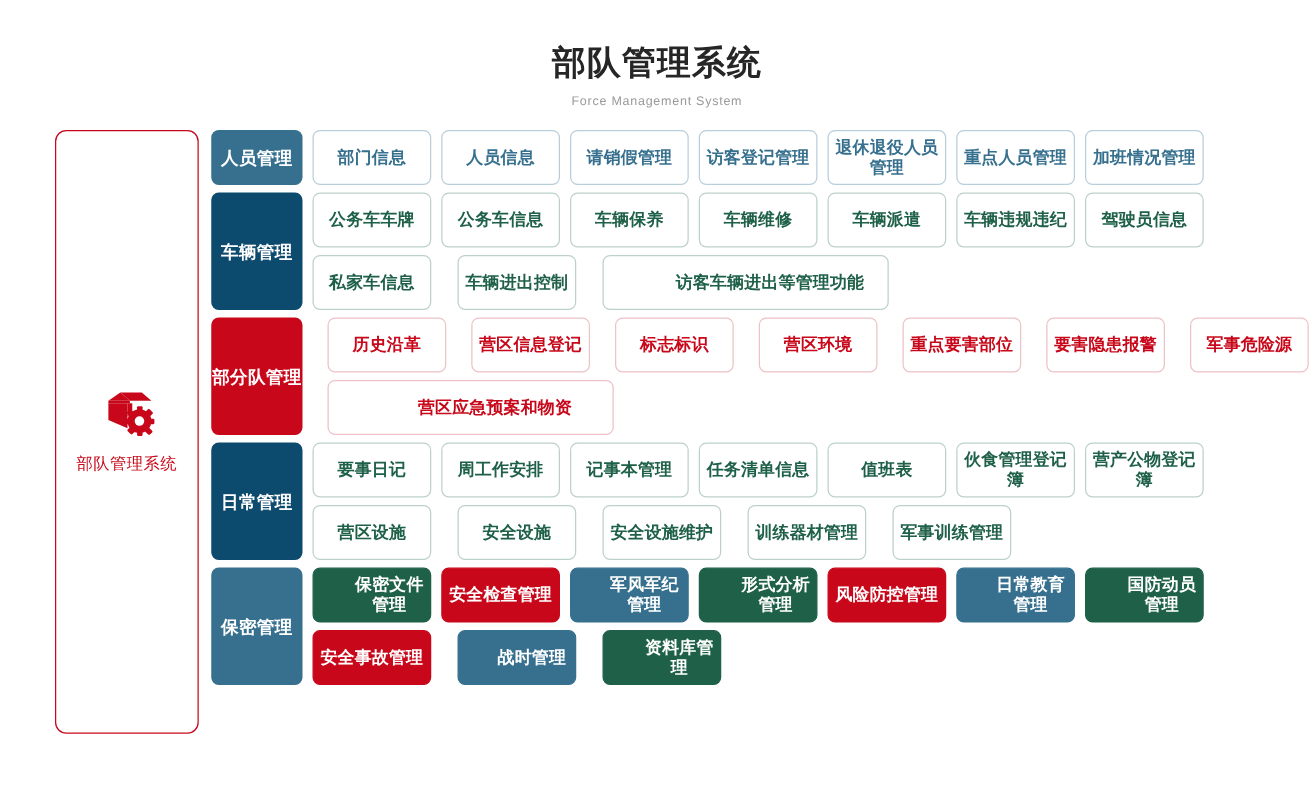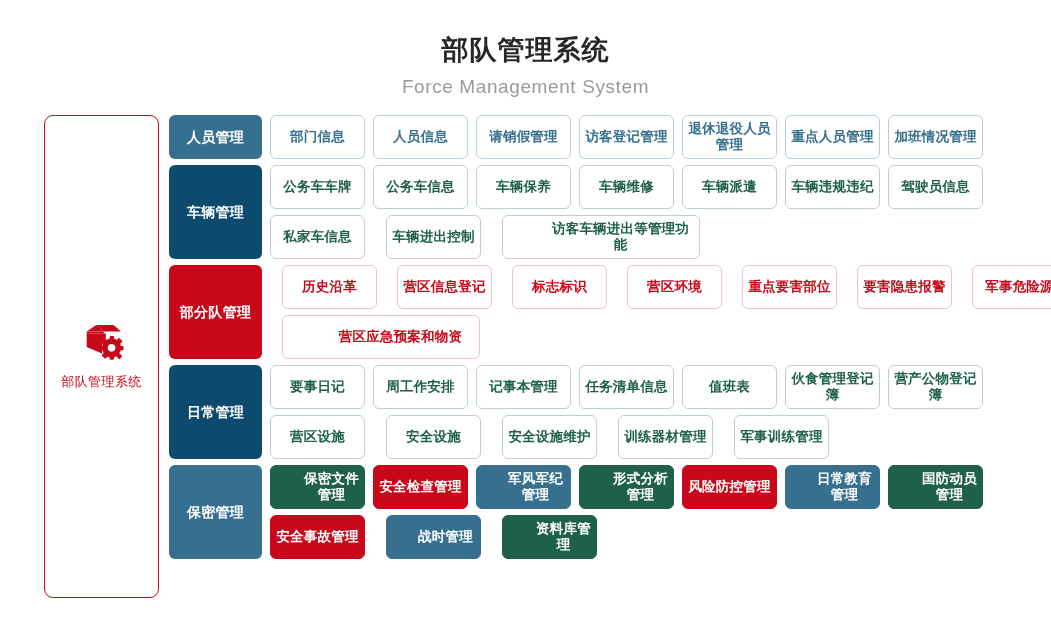--- a/index.html
+++ b/index.html
@@ -23,21 +23,21 @@
   }
   .header .title {
     font-size: 27px;
     font-weight: bold;
     color: #262626;
     letter-spacing: 1px;
     line-height: 1.2;
   }
   .header .subtitle {
     margin-top: 10px;
-    font-size: 19px;
+    font-size: 10px;
     color: #9a9a9a;
     letter-spacing: 0.6px;
     font-weight: normal;
   }
 
   
   .content {
     display: flex;
     align-items: flex-start;
     padding-left: 44px;
@@ -77,21 +77,21 @@
     flex-direction: column;
     flex: 1 1 auto;
   }
   .row {
     display: flex;
     align-items: stretch;
     margin-bottom: 6px;
   }
   .cat-label {
     flex: 0 0 auto;
-    width: 93px;
+    width: 73px;
     border-radius: 6px;
     display: flex;
     align-items: center;
     justify-content: center;
     color: #ffffff;
     font-size: 14px;
     font-weight: bold;
     text-align: center;
     letter-spacing: 0.3px;
     margin-right: 8px;
@@ -122,21 +122,21 @@
     font-size: 13.5px;
     font-weight: bold;
     line-height: 1.22;
     margin-right: 8px;
     padding: 2px 4px;
     flex: 0 0 auto;
     width: 95px;
     background: #ffffff;
     letter-spacing: 0.2px;
   }
-  .card.w2 { width: 198px; padding-left: 43px; }
+  .card.w2 { width: 229px; padding-left: 43px; }
 
   
   .card.o-blue  { border: 1.2px solid #b9cedb; color: #36708e; }
   .card.o-green { border: 1.2px solid #bcd2c9; color: #1f6049; }
   .card.o-red   { border: 1.2px solid #eec2c6; color: #c8081a; margin-left: 12px; }
   
   .card.f-blue  { background: #36708e; color: #ffffff; border: 1.2px solid #36708e; padding-left: 28px; }
   .card.f-green { background: #1f6049; color: #ffffff; border: 1.2px solid #1f6049; padding-left: 32px; }
   .card.f-red   { background: #c8081a; color: #ffffff; border: 1.2px solid #c8081a; }
 

